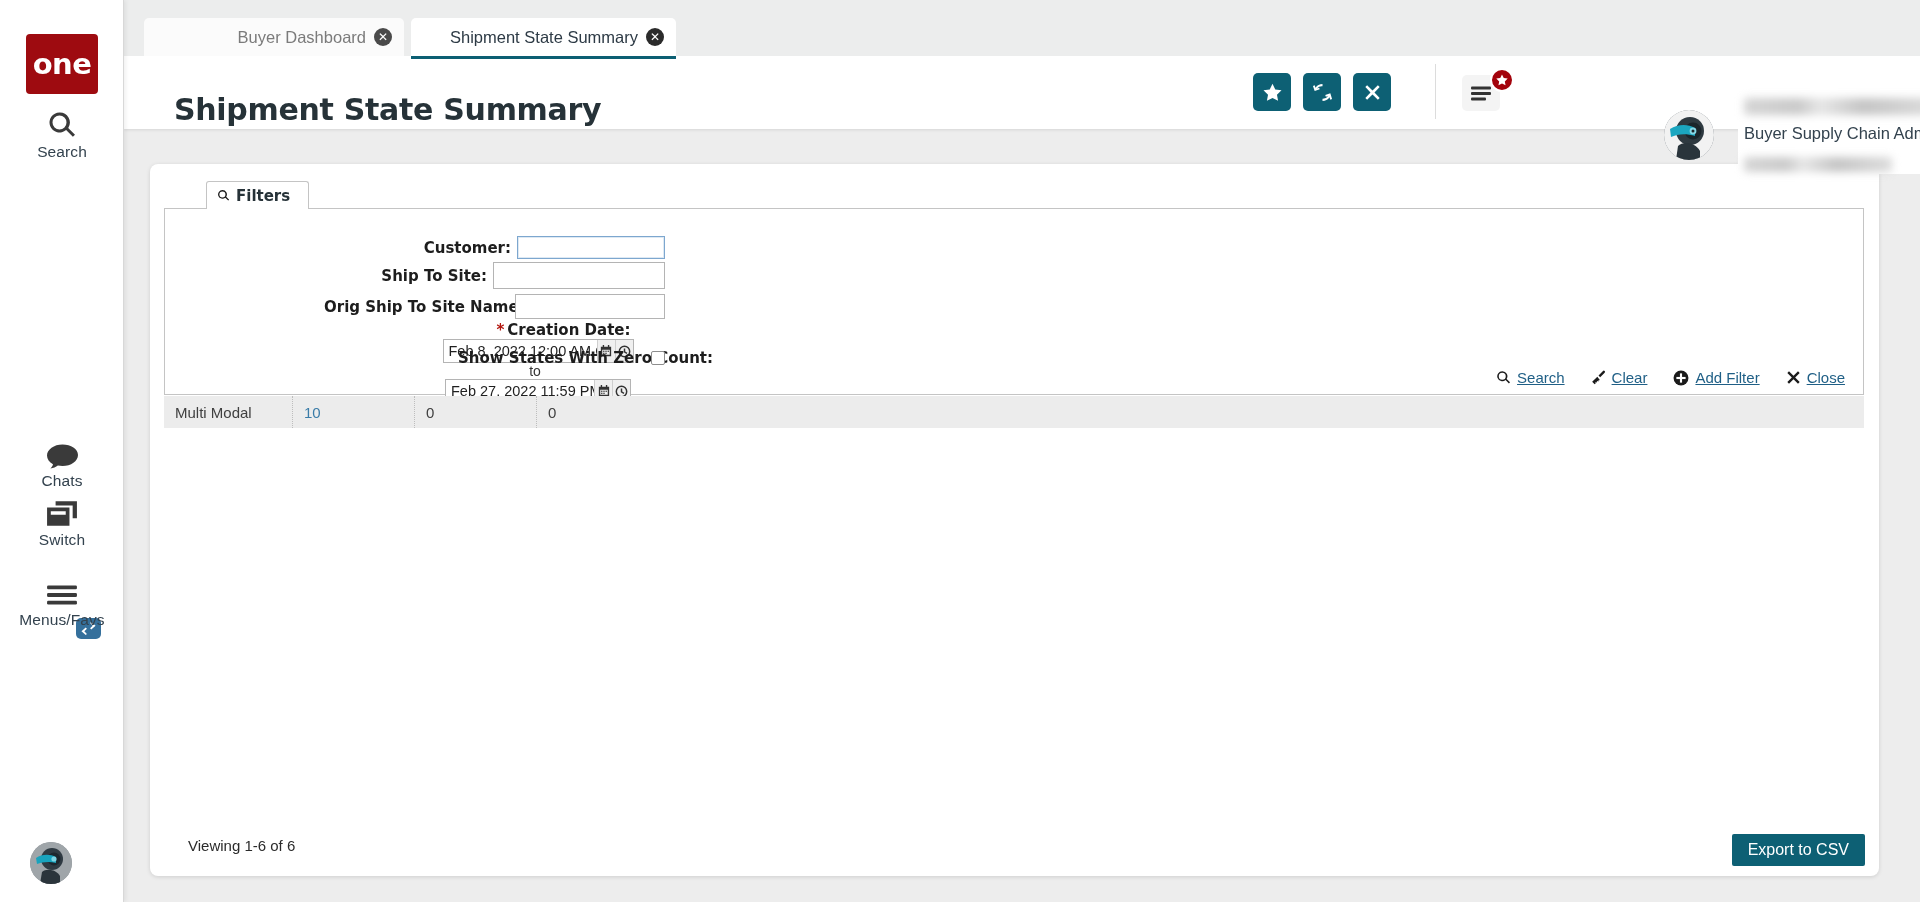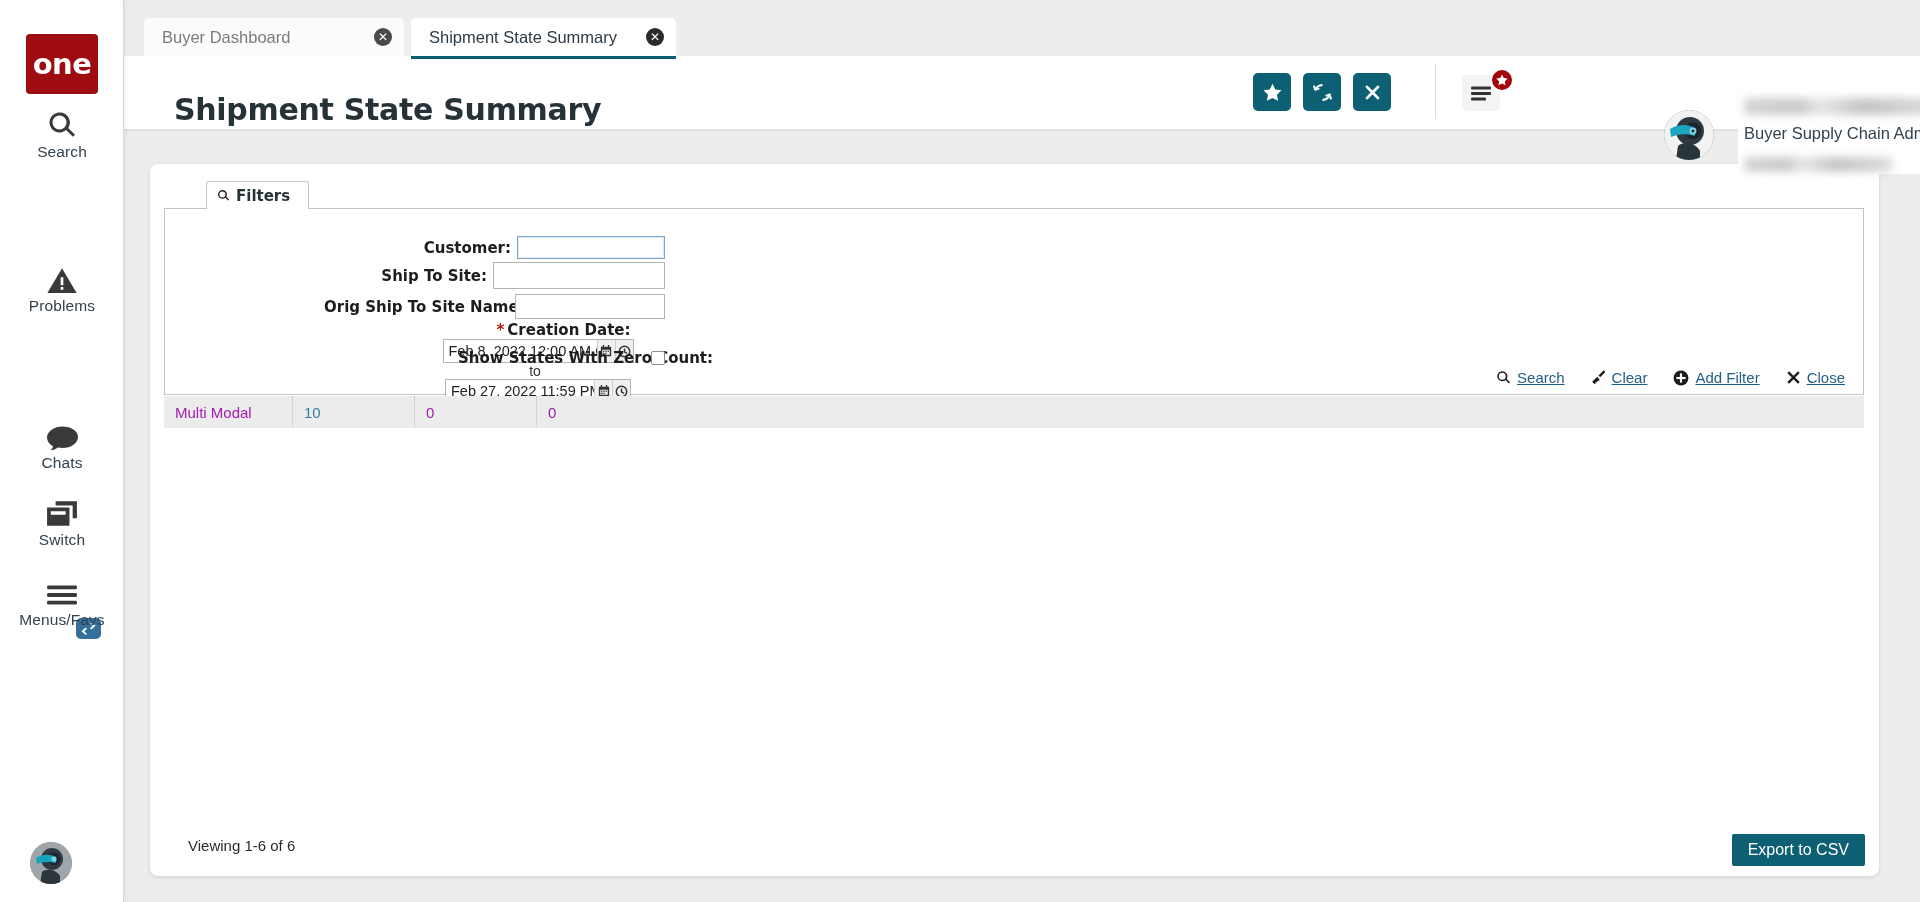--- a/index.html
+++ b/index.html
@@ -70,20 +70,21 @@
     z-index: 20;
   }
   .tab {
     position: absolute; top: 18px; height: 38px;
     border-radius: 5px 5px 0 0;
     display: flex; align-items: center;
     padding: 0 12px 0 18px;
     cursor: pointer;
     font-size: 16.5px;
     white-space: nowrap;
+    text-align: right;
   }
   .tab .tab-label { flex: 1; }
   .tab-inactive {
     left: 20px; width: 260px;
     background: #fbfbfb;
     color: #7b7b7b;
   }
   .tab-active {
     left: 287px; width: 265px;
     background: #ffffff;
@@ -272,21 +273,21 @@
   .flink svg { fill: #1b1b1b; }
 
   
   #results-table {
     position: absolute; left: 14px; top: 232px; width: 1700px;
   }
   .trow { display: flex; height: 32px; background: #ececec; }
   .tcell {
     display: flex; align-items: center;
     padding-left: 11px;
-    font-size: 15px; color: #a21caf;
+    font-size: 15px; color: #404040;
     border-right: 1px dotted #bdbdbd;
   }
   .tcell.link { color: #3a7ca8; }
   .tcell.c1 { width: 129px; }
   .tcell.c2 { width: 122px; }
   .tcell.c3 { width: 122px; }
   .tcell.c4 { width: 122px; border-right: none; }
   .tcell.pad { width: 93px; border-right: none; }
 
   
@@ -318,31 +319,23 @@
     <div class="nav-item" style="top:104px">
       <span class="nav-icon">
         <svg width="30" height="30" viewBox="0 0 24 24">
             <path d="M10 2a8 8 0 105.3 14l5.4 5.4 1.7-1.7-5.4-5.4A8 8 0 0010 2zm0 2.4a5.6 5.6 0 110 11.2 5.6 5.6 0 010-11.2z"></path>
           </svg>
       </span>
       <span class="nav-label">Search</span>
     </div>
 
 
-    <div class="nav-item" style="top:258px">
-      <span class="nav-icon">
-        <svg width="30" height="27" viewBox="0 0 26 24">
-            <path d="M13 1L0 23h26L13 1zm-1.2 8.2h2.4v7h-2.4v-7zm0 8.6h2.4v2.4h-2.4v-2.4z"></path>
-          </svg>
-      </span>
-      <span class="nav-label">Problems</span>
-    </div>
-
-
-    <div class="nav-item" style="top:415px">
+
+
+    <div class="nav-item" style="top:433px">
       <span class="nav-icon">
         <svg width="31" height="27" viewBox="0 0 28 24">
             <path d="M14 2C6.3 2 0 6.5 0 12c0 3.2 2.1 6 5.4 7.9-.3 1.5-1.1 2.8-2.3 3.8 2.6-.2 4.9-1.2 6.7-2.6 1.3.3 2.7.4 4.2.4 7.7 0 14-4.5 14-10S21.7 2 14 2z"></path>
           </svg>
       </span>
       <span class="nav-label">Chats</span>
     </div>
 
     <div class="nav-item" style="top:492px">
       <span class="nav-icon">

